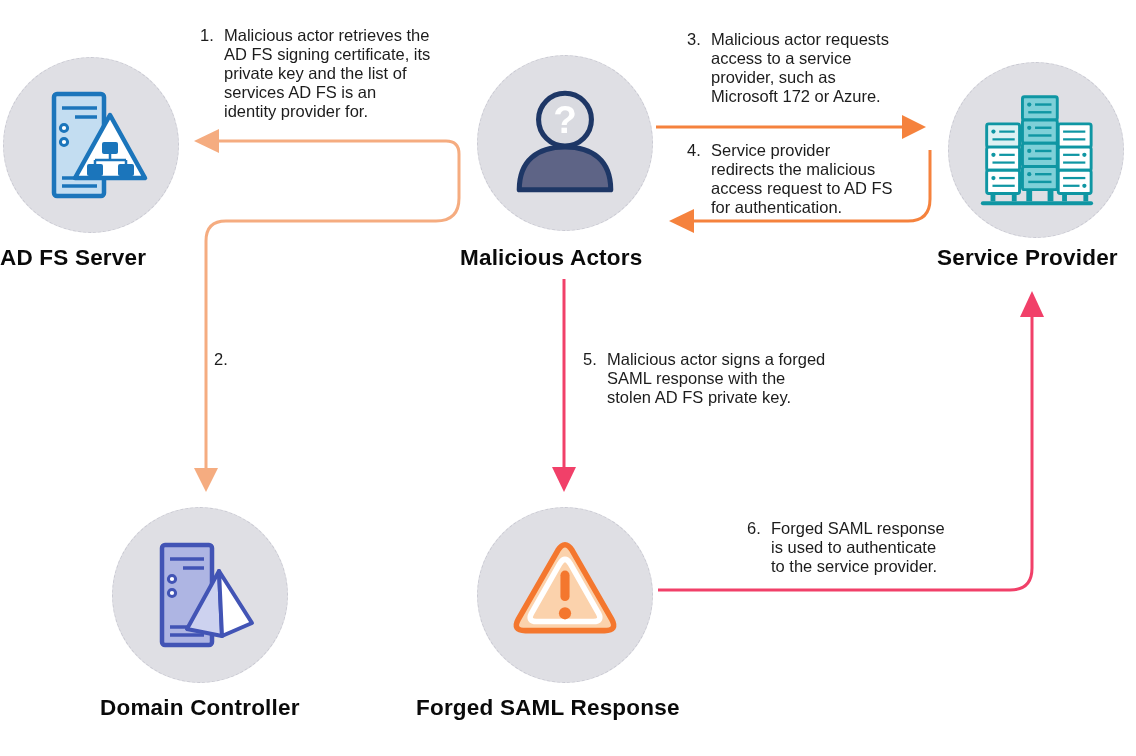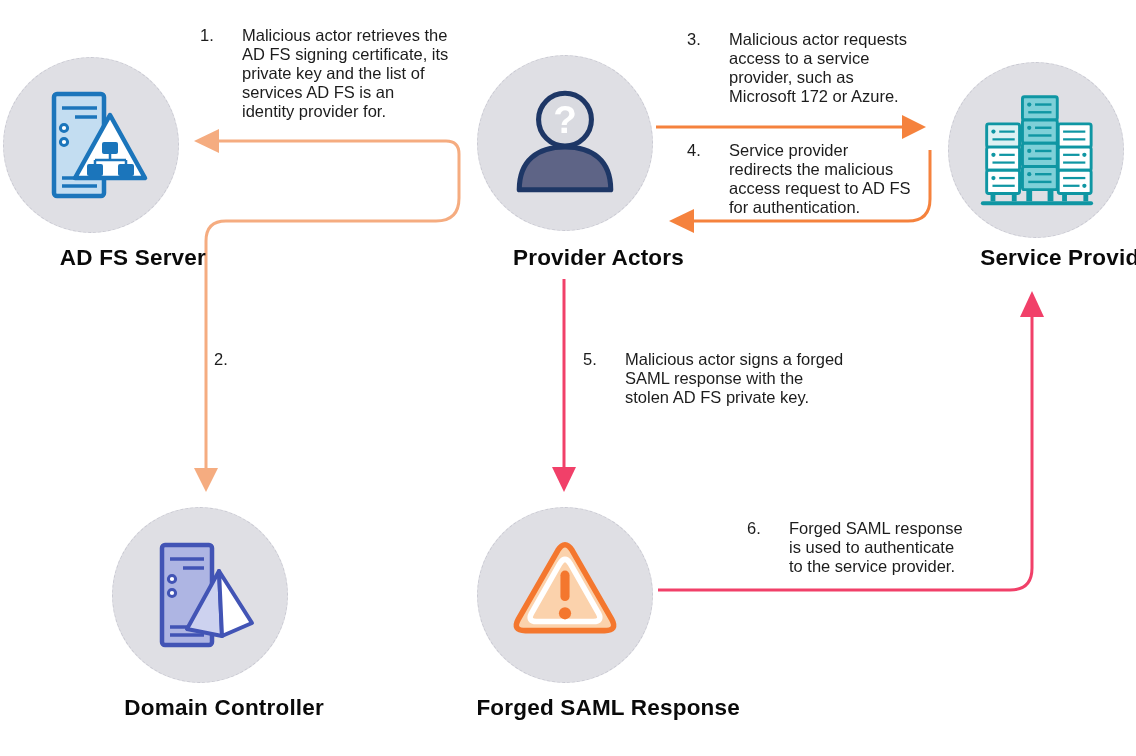--- a/index.html
+++ b/index.html
@@ -16,27 +16,27 @@
   .ln-pink{stroke:var(--arrow-pink);}
   .hd-pink{fill:var(--arrow-pink);stroke:none;}
 
   .node-circle{
     position:absolute;width:176px;height:176px;border-radius:50%;
     background:var(--node-bg);border:1.5px dashed var(--node-border);
     box-sizing:border-box;display:flex;align-items:center;justify-content:center;
   }
   .node-label{
     position:absolute;font-weight:bold;font-size:22.5px;color:#0a0a0a;
-    text-align:right;letter-spacing:0.2px;margin-left:24px;
+    text-align:left;letter-spacing:0.2px;
   }
   .annotation{
     position:absolute;display:flex;font-size:16.5px;line-height:19px;color:var(--text-dark);
   }
   .annotation .num{flex:0 0 auto;width:24px;}
-  .annotation .txt{white-space:pre-line;margin-left:18px;}
+  .annotation .txt{white-space:pre-line;}
 
   
   .adfs-s{stroke:var(--adfs-stroke);}  .adfs-f{fill:var(--adfs-fill);}
   .navy-s{stroke:var(--actor-navy);}
   .sp-s{stroke:var(--sp-stroke);}      .sp-df{fill:var(--sp-stroke);}
   .dc-s{stroke:var(--dc-stroke);}
   .warn-s{stroke:var(--warn-stroke);}  .warn-df{fill:var(--warn-stroke);}
 </style>
 </head>
 <body>
@@ -80,21 +80,21 @@
   </div>
   <div class="node-label" style="left:0;width:182px;top:245px;">AD FS Server</div>
 
   <div class="node-circle" style="left:477px;top:55px;">
     <svg width="122" height="122" viewBox="0 0 120 120">
       <circle class="navy-s" cx="60" cy="37" r="26" style="fill:var(--actor-head)" stroke-width="5"></circle>
       <text x="60" y="50" text-anchor="middle" font-size="38" font-weight="bold" fill="#ffffff">?</text>
       <path class="navy-s" d="M15 106 C15 77 33 64 60 64 C87 64 105 77 105 106 Z" style="fill:var(--actor-body)" stroke-width="5" stroke-linejoin="round"></path>
     </svg>
   </div>
-  <div class="node-label" style="left:460px;width:200px;top:245px;">Provider Actors</div>
+  <div class="node-label" style="left:460px;width:200px;top:245px;">Malicious Actors</div>
 
   <div class="node-circle" style="left:948px;top:62px;">
     <svg width="126" height="118" viewBox="0 0 130 122">
 
       <rect class="sp-s" x="14" y="34" width="34" height="24" rx="2" style="fill:var(--sp-light)" stroke-width="3"></rect>
       <rect class="sp-s" x="14" y="58" width="34" height="24" rx="2" fill="#fff" stroke-width="3"></rect>
       <rect class="sp-s" x="14" y="82" width="34" height="24" rx="2" fill="#fff" stroke-width="3"></rect>
       <g class="sp-s" stroke-width="2.3">
         <line x1="27" y1="42" x2="43" y2="42"></line>
           <line x1="20" y1="50" x2="43" y2="50"></line>

